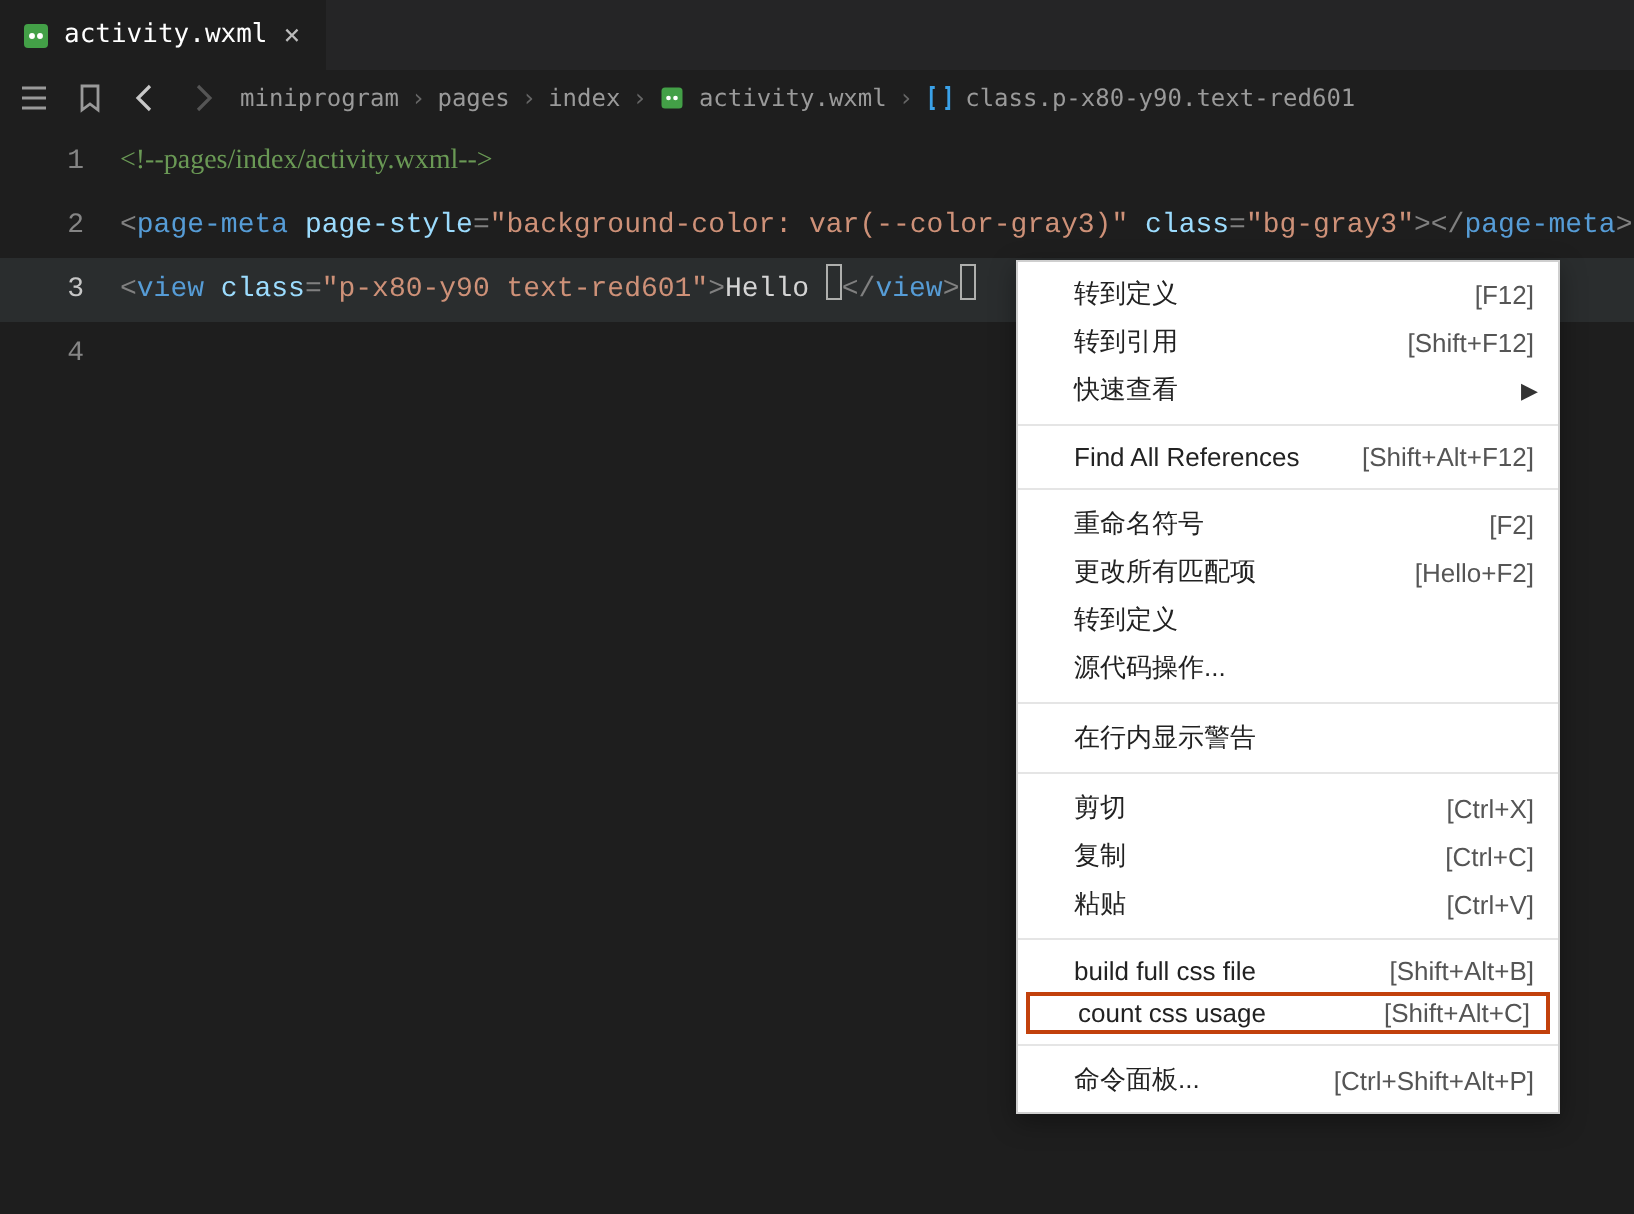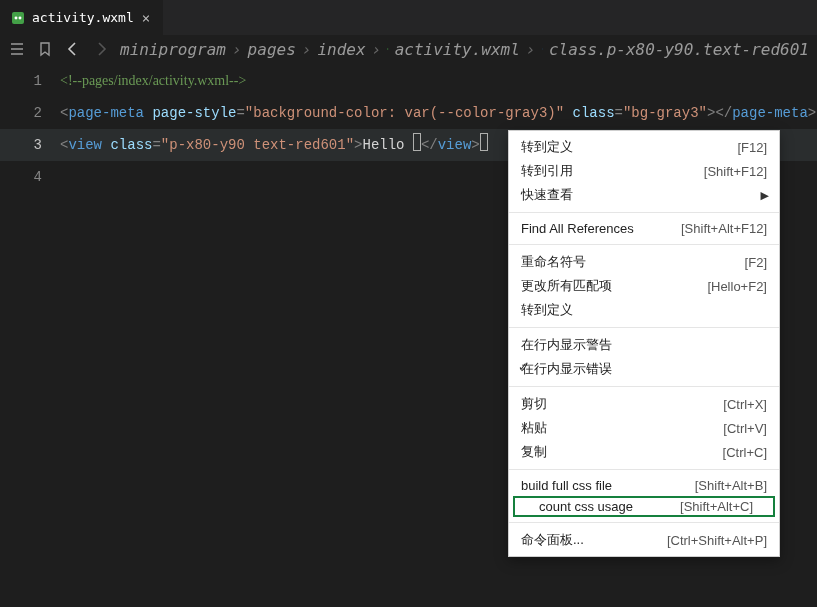--- a/index.html
+++ b/index.html
@@ -31,22 +31,21 @@
   .tab svg.file { width:16px; height:16px; }
   .tab .close { color:#bbb; font-size:14px; padding:0 2px; cursor:pointer;}
   .toolbar {
     height:28px;
     display:flex;
     align-items:center;
     padding:0 8px;
     gap:10px;
     background:#1e1e1e;
     color:#8a8a8a;
-    font-size:16px;
-    font-style:italic;
+    font-size:12px;
   }
   .toolbar .icon { display:flex; align-items:center; justify-content:center; width:18px; height:18px; color:#9a9a9a;}
   .toolbar .arrow-disabled { color:#555; }
   .crumbs { display:flex; align-items:center; gap:6px; flex:1; overflow:hidden; }
   .crumbs .sep { color:#666; }
   .crumbs .crumb { color:#9a9a9a; white-space:nowrap; }
   .crumbs svg { width:14px; height:14px; }
   .editor {
     position:relative;
     font-family:Consolas,"Courier New",monospace;
@@ -84,40 +83,40 @@
     color:#222;
     border:1px solid #cfcfcf;
     box-shadow:0 4px 12px rgba(0,0,0,0.35);
     font-size:13px;
     padding:4px 0;
     font-family:"Microsoft YaHei","Segoe UI",sans-serif;
   }
   .context-menu .item {
     display:flex;
     align-items:center;
-    padding:3px 12px 3px 12px;
+    padding:3px 12px 3px 28px;
     position:relative;
     white-space:nowrap;
   }
   .context-menu .item .label { flex:1; }
   .context-menu .item .shortcut { color:#555; padding-left:10px; }
   .context-menu .item .sub { color:#333; position:absolute; right:10px; font-size:11px;}
   .context-menu .sep {
     height:1px;
     background:#e5e5e5;
     margin:5px 0;
   }
   .context-menu .check::before {
     content:"✓";
     position:absolute; left:9px; top:3px; color:#333; font-size:12px;
   }
   .context-menu .highlight {
-    border:2px solid #15803d;
+    border:2px solid #c2410c;
     margin:0 4px;
-    padding:1px 20px 1px 24px;
+    padding:1px 8px 1px 24px;
   }
   .wx-icon { fill:#6ac35e; }
   .brackets { fill:#3aa1e8; }
 </style>
 </head>
 <body>
 
 <div class="tabbar">
   <div class="tab">
     <svg class="file wx-icon" viewBox="0 0 24 24">
@@ -214,39 +213,39 @@
       <span class="label">重命名符号</span>
       <span class="shortcut">[F2]</span>
     </div>
   <div class="item">
       <span class="label">更改所有匹配项</span>
       <span class="shortcut">[Hello+F2]</span>
     </div>
   <div class="item">
       <span class="label">转到定义</span>
     </div>
+  <div class="item">
+      <span class="label">源代码操作...</span>
+    </div>
   <div class="sep"></div>
   <div class="item">
       <span class="label">在行内显示警告</span>
-    </div>
-  <div class="item check">
-      <span class="label">在行内显示错误</span>
     </div>
   <div class="sep"></div>
   <div class="item">
       <span class="label">剪切</span>
       <span class="shortcut">[Ctrl+X]</span>
     </div>
   <div class="item">
+      <span class="label">复制</span>
+      <span class="shortcut">[Ctrl+C]</span>
+    </div>
+  <div class="item">
       <span class="label">粘贴</span>
       <span class="shortcut">[Ctrl+V]</span>
-    </div>
-  <div class="item">
-      <span class="label">复制</span>
-      <span class="shortcut">[Ctrl+C]</span>
     </div>
   <div class="sep"></div>
   <div class="item">
       <span class="label">build full css file</span>
       <span class="shortcut">[Shift+Alt+B]</span>
     </div>
   <div class="item highlight">
       <span class="label">count css usage</span>
       <span class="shortcut">[Shift+Alt+C]</span>
     </div>

